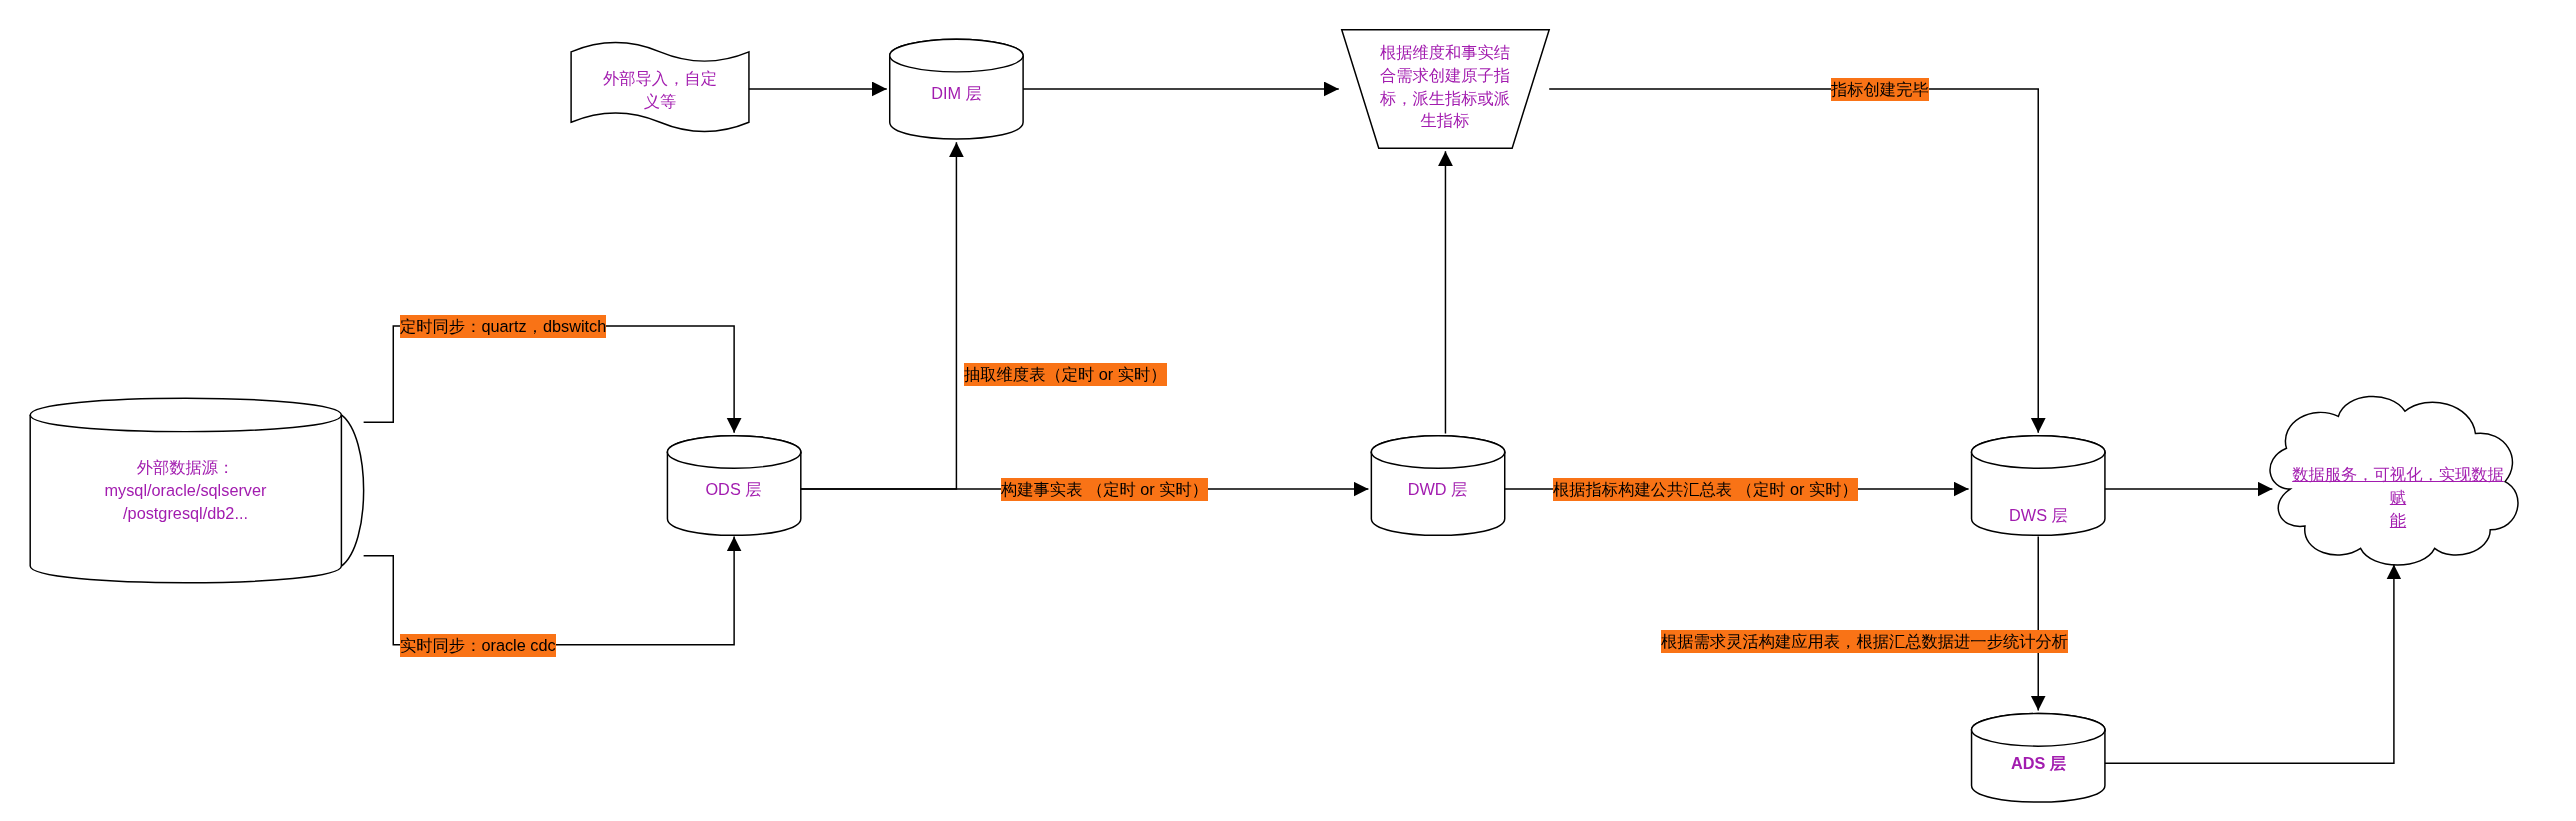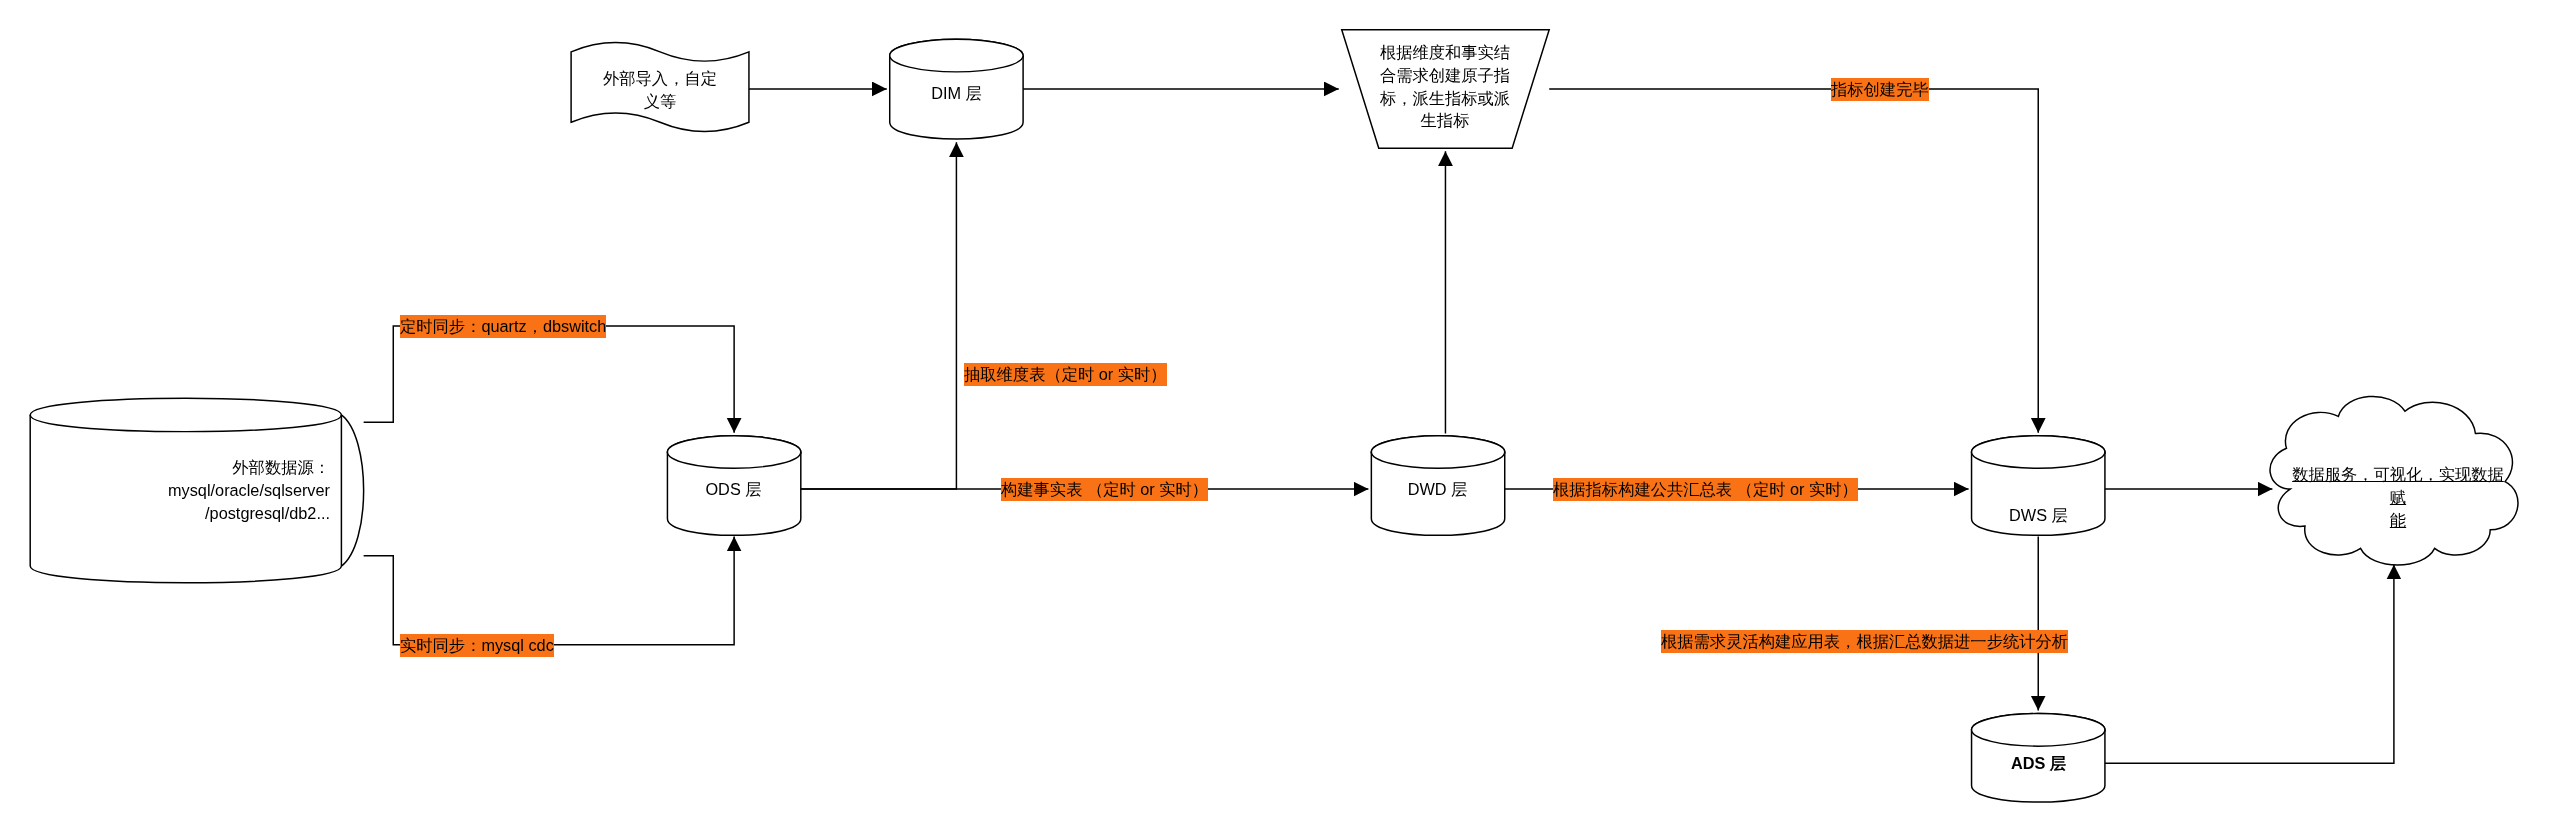--- a/index.html
+++ b/index.html
@@ -6,21 +6,21 @@
     body {
       font-family: "Microsoft YaHei", "PingFang SC", sans-serif;
       background: #fff;
       width: 2576px;
       height: 821px;
       position: relative;
     }
     .node-label {
       position: absolute;
       font-size: 16.3px;
-      color: #000000;
+      color: #a21caf;
       text-align: center;
       line-height: 1.4;
       background: transparent;
     }
     .edge-label {
       position: absolute;
       font-size: 16.3px;
       color: #000;
       background: #f97316;
       text-align: center;
@@ -129,37 +129,37 @@
 
   <path d="M 2090 120 L 2750 120 L 2750 584" fill="none" stroke="#000" stroke-width="2" marker-end="url(#arrow)"></path>
 
   <path d="M 2840 660 L 3066 660" fill="none" stroke="#000" stroke-width="2" marker-end="url(#arrow)"></path>
 
   <path d="M 2750 724 L 2750 959" fill="none" stroke="#000" stroke-width="2" marker-end="url(#arrow)"></path>
 
   <path d="M 2840 1030 L 3230 1030 L 3230 762" fill="none" stroke="#000" stroke-width="2" marker-end="url(#arrow)"></path>
 </svg>
 
-<div class="node-label" style="left:41px; top:456px; width:289px; text-align:right; white-space:pre-line;">外部数据源：
+<div class="node-label" style="left:41px; top:456px; width:289px; text-align:center; white-space:pre-line;">外部数据源：
 mysql/oracle/sqlserver
 /postgresql/db2...</div>
 <div class="node-label" style="left:582px; top:67px; width:156px; white-space:pre-line;">外部导入，自定
 义等</div>
 <div class="node-label" style="left:890px; top:82px; width:133px;">DIM 层</div>
 <div class="node-label" style="left:667px; top:478px; width:133px;">ODS 层</div>
 <div class="node-label" style="left:1371px; top:478px; width:133px;">DWD 层</div>
 <div class="node-label" style="left:1371px; top:41px; width:148px; white-space:pre-line;">根据维度和事实结
 合需求创建原子指
 标，派生指标或派
 生指标</div>
 <div class="node-label" style="left:1972px; top:504px; width:133px;">DWS 层</div>
 <div class="node-label" style="left:1972px; top:752px; width:133px;font-weight:bold;">ADS 层</div>
 <div class="node-label" style="left:2287px; top:463px; width:222px; white-space:pre-line;text-decoration:underline;">数据服务，可视化，实现数据赋
 能</div>
 
 <div class="edge-label" style="left:400px; top:315px;">定时同步：quartz，dbswitch</div>
-<div class="edge-label" style="left:400px; top:634px;">实时同步：mysql cdc</div>
+<div class="edge-label" style="left:400px; top:634px;">实时同步：oracle cdc</div>
 <div class="edge-label" style="left:964px; top:363px;">抽取维度表（定时 or 实时）</div>
 <div class="edge-label" style="left:1001px; top:478px;">构建事实表 （定时 or 实时）</div>
 <div class="edge-label" style="left:1553px; top:478px;">根据指标构建公共汇总表 （定时 or 实时）</div>
 <div class="edge-label" style="left:1831px; top:78px;">指标创建完毕</div>
 <div class="edge-label" style="left:1661px; top:630px;">根据需求灵活构建应用表，根据汇总数据进一步统计分析</div>
 
 
 </body></html>

